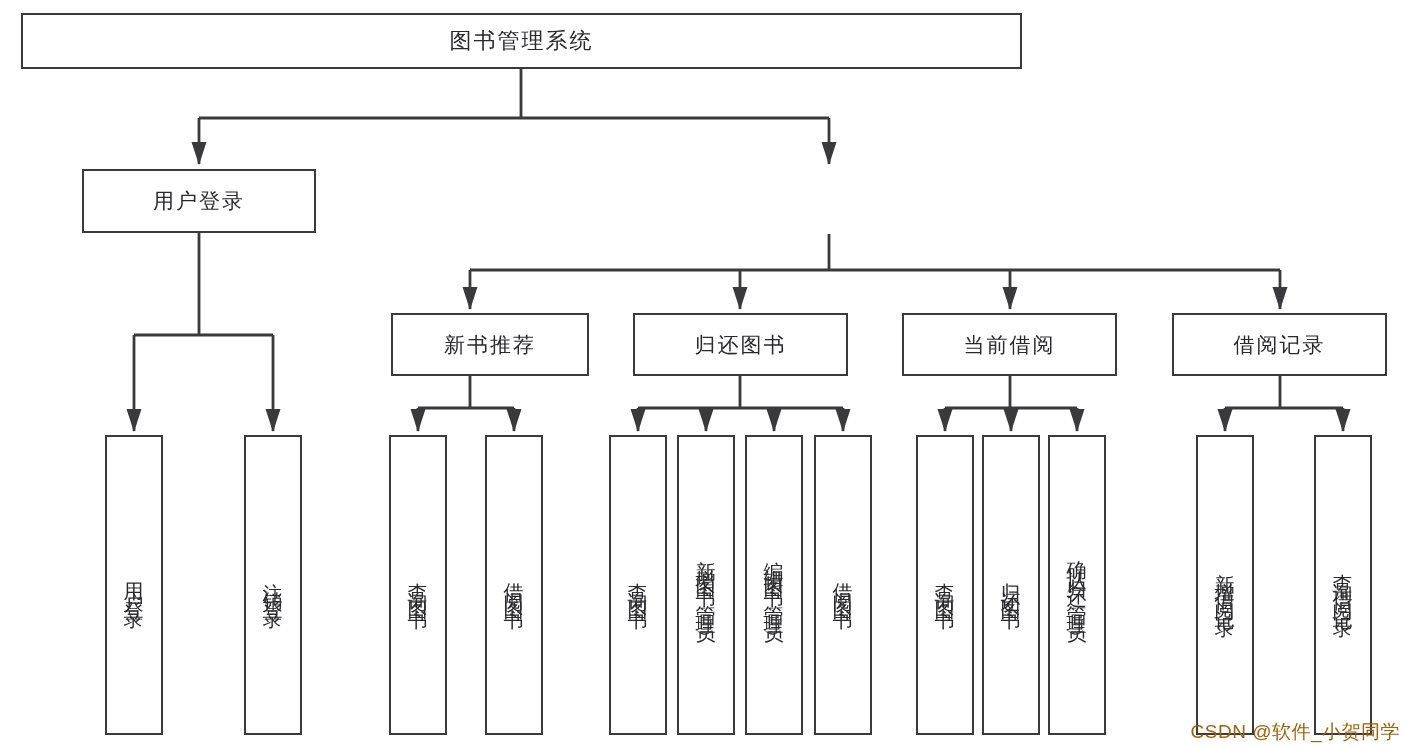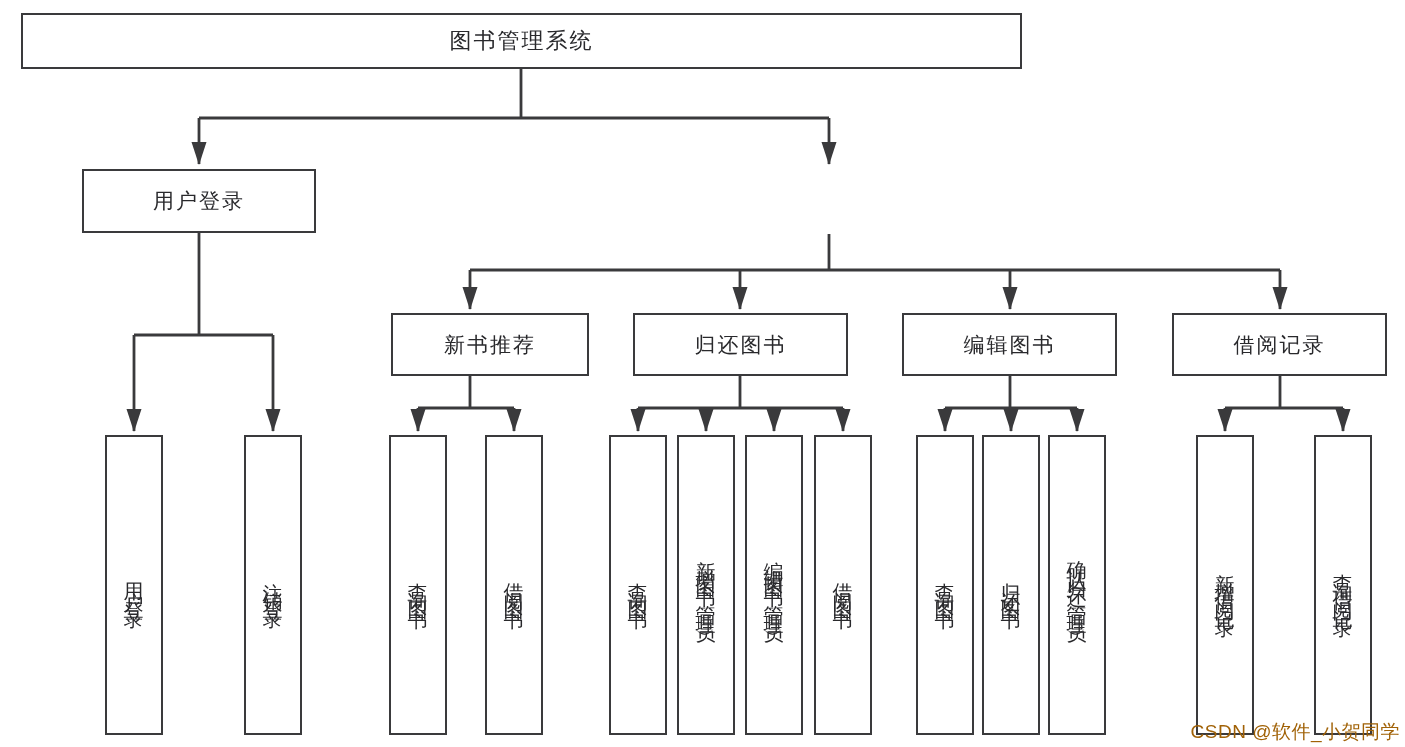--- a/index.html
+++ b/index.html
@@ -102,21 +102,21 @@
     <span>用户登录</span>
   </div>
 
   <div class="node l3" style="left:363px; top:313px; width:198px; height:63px;margin-left:28px;">
     <span>新书推荐</span>
   </div>
   <div class="node l3" style="left:633px; top:313px; width:215px; height:63px;">
     <span>归还图书</span>
   </div>
   <div class="node l3" style="left:902px; top:313px; width:215px; height:63px;">
-    <span>编辑图书</span>
+    <span>当前借阅</span>
   </div>
   <div class="node l3" style="left:1172px; top:313px; width:215px; height:63px;">
     <span>借阅记录</span>
   </div>
 
   <div class="node leaf" style="left:105px; top:435px; width:58px; height:300px;">
     <span>用户登录</span>
   </div>
   <div class="node leaf" style="left:244px; top:435px; width:58px; height:300px;">
     <span>注销登录</span>

